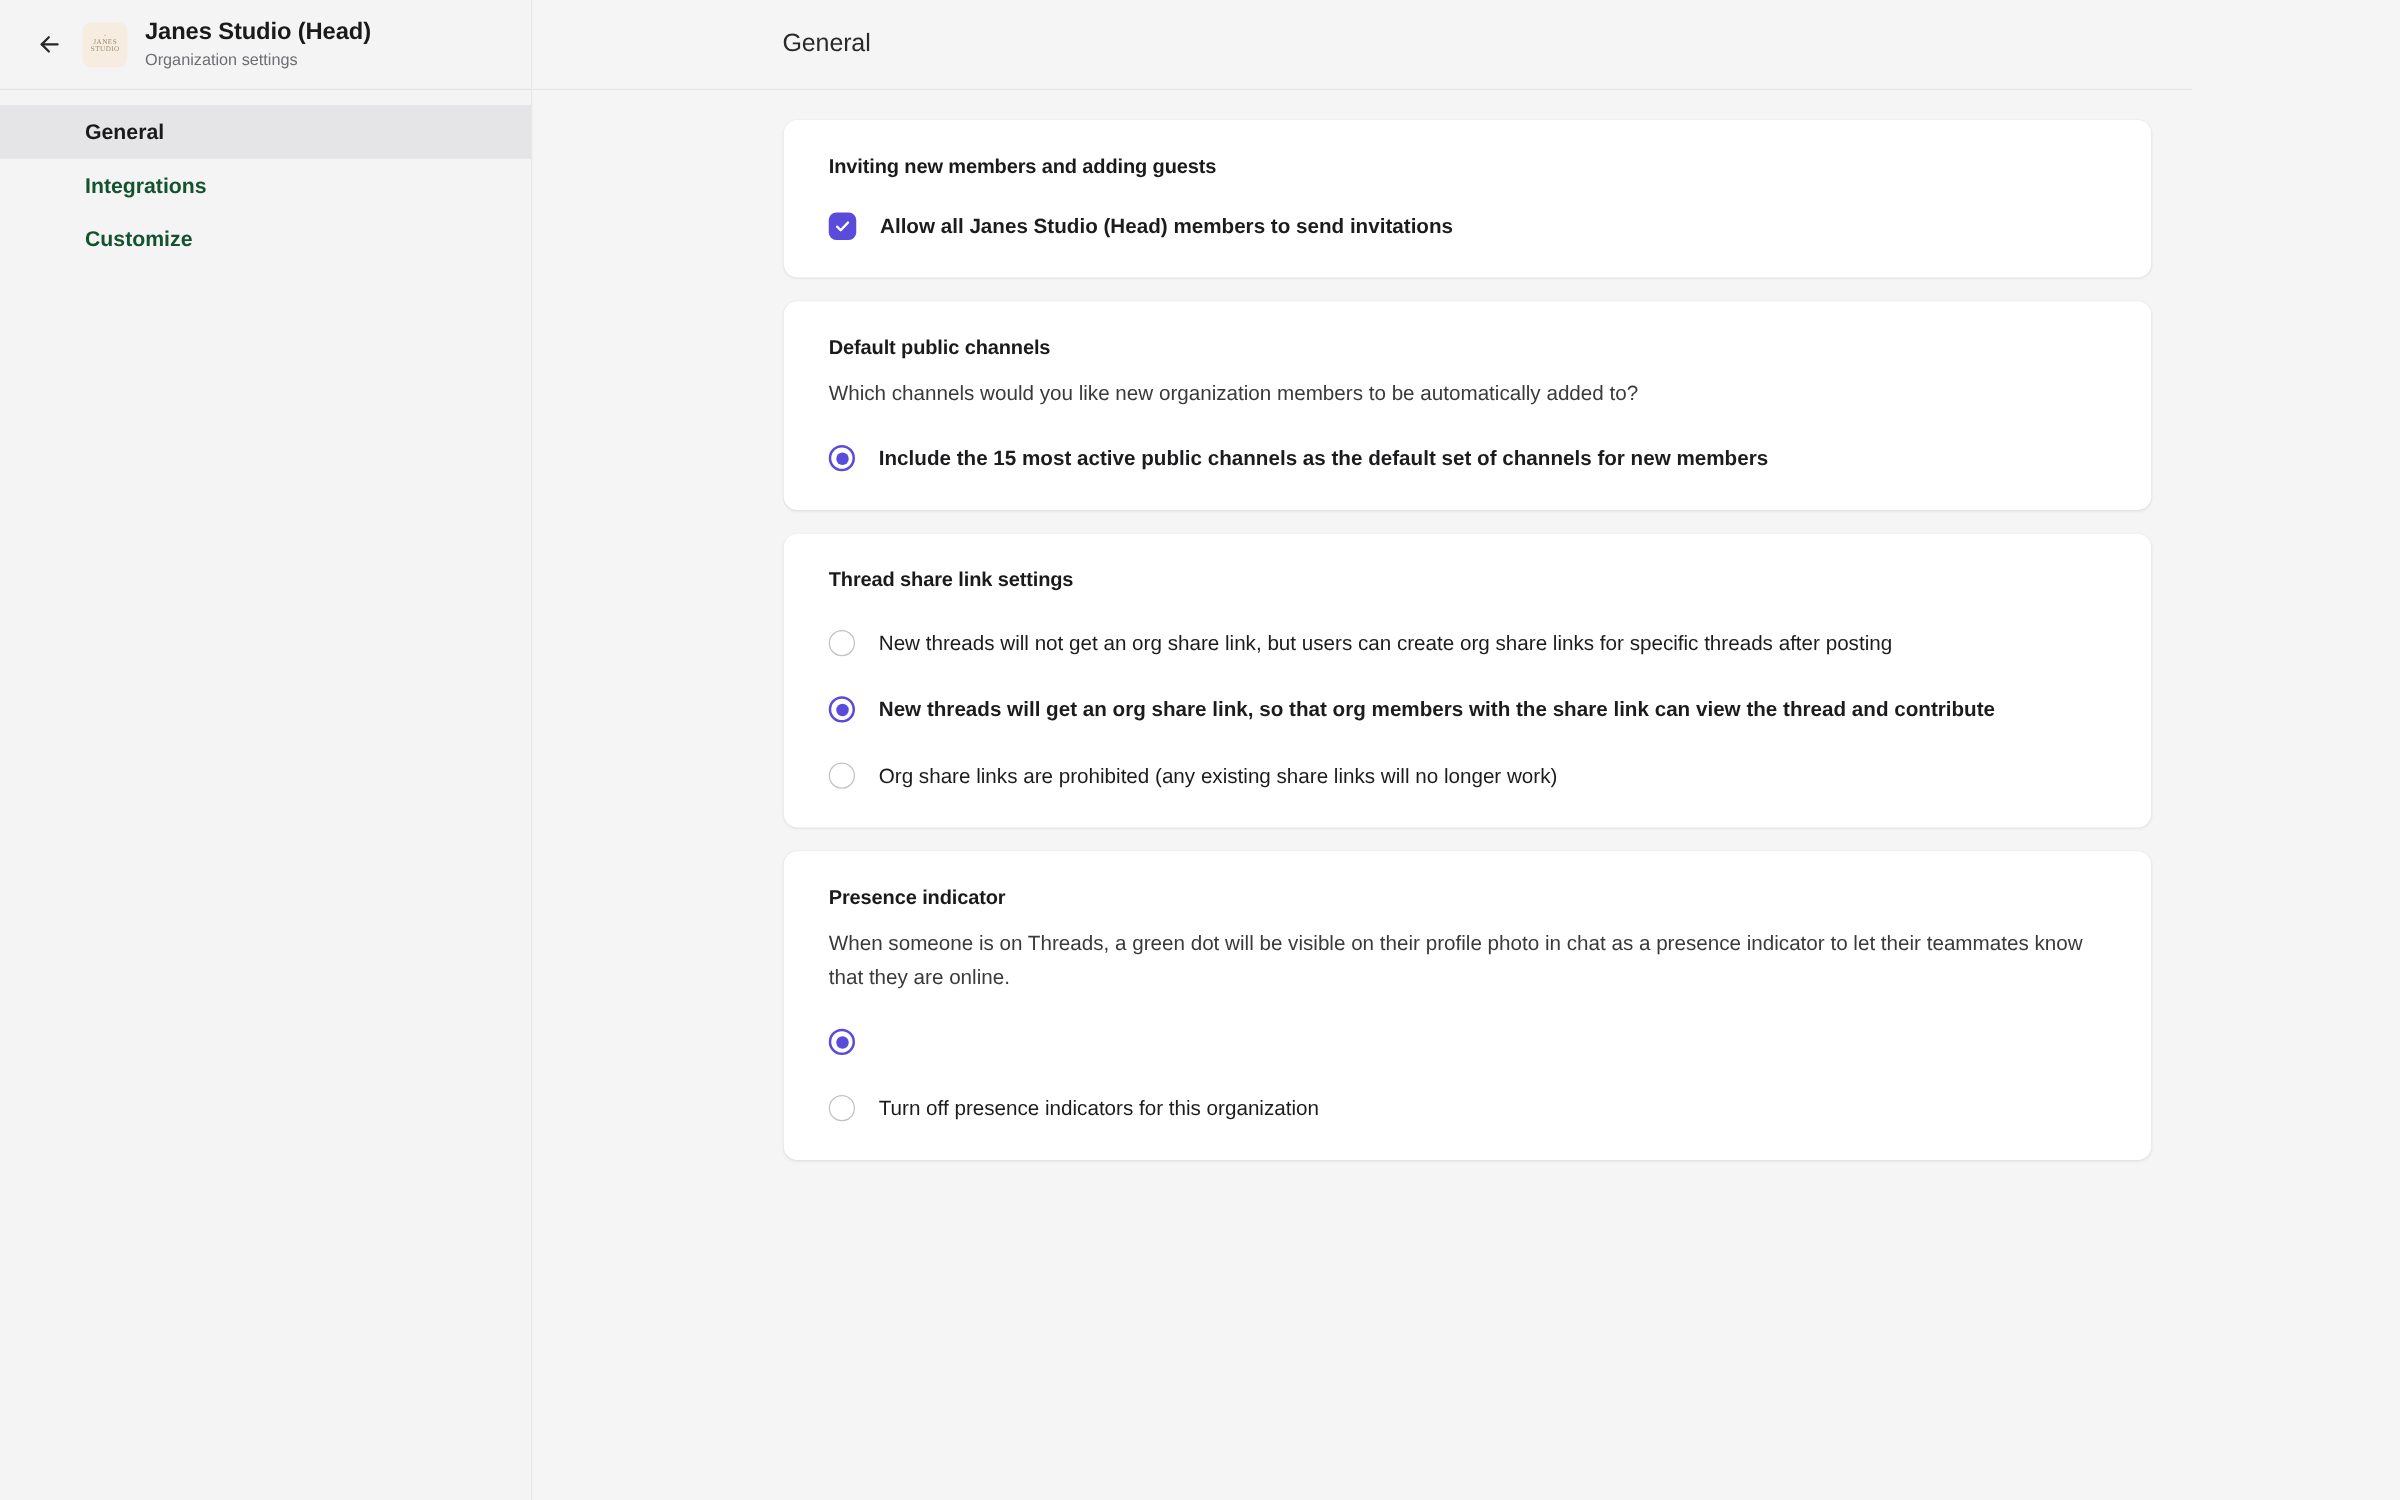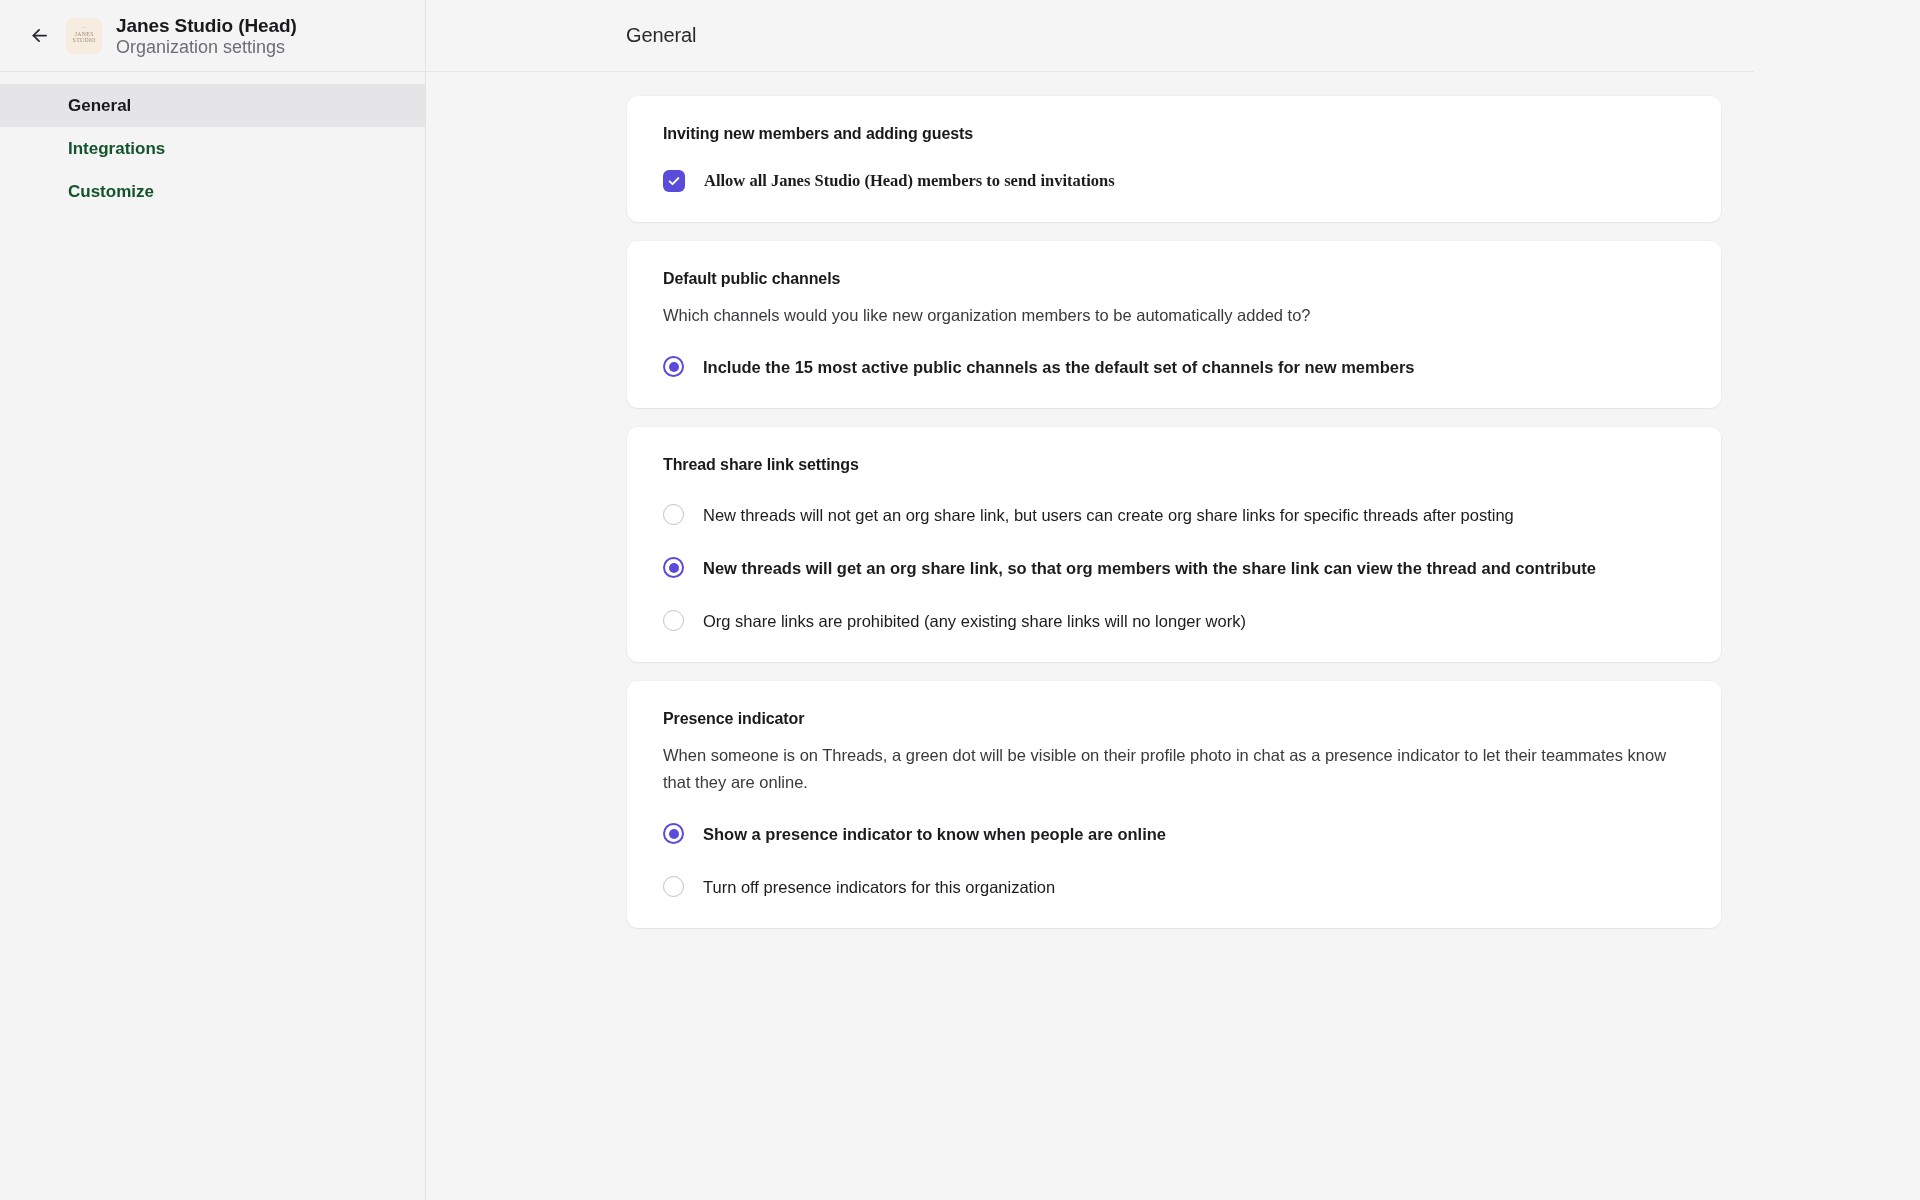--- a/index.html
+++ b/index.html
@@ -83,21 +83,21 @@
   }
   .org-title {
     font-size: 19px;
     font-weight: 700;
     color: #1a1a1c;
     line-height: 23px;
     letter-spacing: -0.1px;
     white-space: nowrap;
   }
   .org-sub {
-    font-size: 18px;
+    font-size: 13px;
     color: #6e6e73;
     line-height: 19px;
     margin-top: 1px;
   }
 
   .nav {
     padding-top: 12px;
   }
   .nav-item {
     height: 43px;
@@ -198,21 +198,21 @@
     height: 22px;
     border-radius: 6px;
     background: #5b4bdb;
     flex: 0 0 22px;
     display: flex;
     align-items: center;
     justify-content: center;
   }
   .checkbox svg { display: block; }
 
-  .checkbox-row { margin-top: 7px; font-family: Liberation Serif, serif; }
+  .checkbox-row { margin-top: 7px; }
   .checkbox-row .option-label { margin-left: 19px; font-weight: 700; }
 
   
   .radio {
     width: 21px;
     height: 21px;
     border-radius: 50%;
     border: 1.6px solid #c2c2c6;
     background: #fff;
     flex: 0 0 21px;
@@ -329,21 +329,20 @@
           </div>
         </div>
       </section>
 
       <section class="card">
         <div class="card-title">Presence indicator</div>
         <div class="card-desc">When someone is on Threads, a green dot will be visible on their profile photo in chat as a presence indicator to let their teammates know that they are online.</div>
         <div class="options">
           <div class="option-row selected">
             <span class="radio on"></span>
-            <span class="option-label">Show a presence indicator to know when people are online</span>
           </div>
           <div class="option-row">
             <span class="radio"></span>
             <span class="option-label">Turn off presence indicators for this organization</span>
           </div>
         </div>
       </section>
 
     </div>
   </main>

